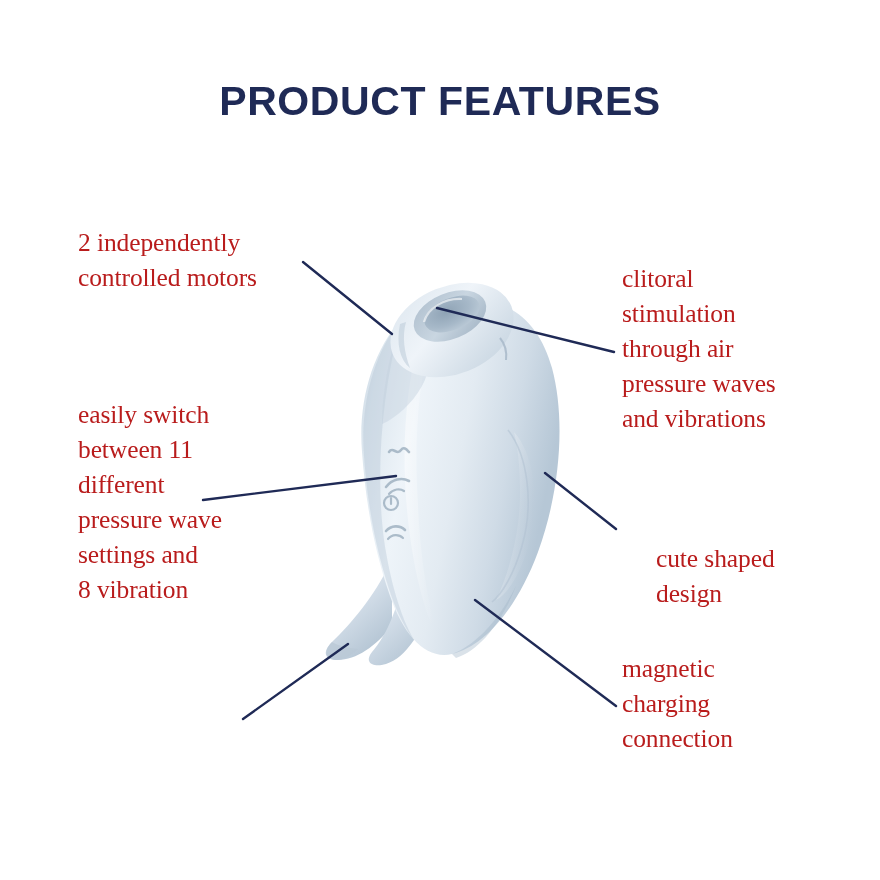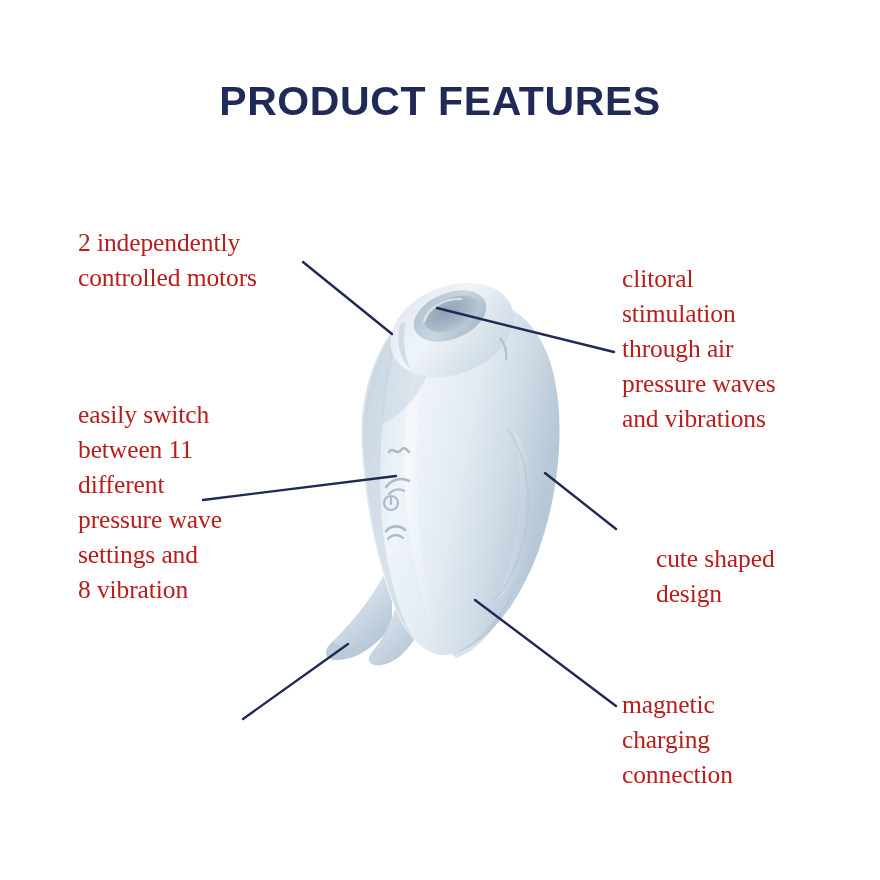--- a/index.html
+++ b/index.html
@@ -41,21 +41,21 @@
     white-space: pre;
   }
   .label.right {
     text-align: left;
   }
   #lbl-motors   { left: 78px;  top: 226px; }
   #lbl-switch   { left: 78px;  top: 398px; }
   #lbl-silicone { left: 78px;  top: 681px; }
   #lbl-clitoral { left: 622px; top: 262px; }
   #lbl-cute     { left: 656px; top: 506px; margin-top: 36px; }
-  #lbl-magnetic { left: 622px; top: 688px; }
+  #lbl-magnetic { left: 622px; top: 652px; }
 
   #art {
     position: absolute;
     left: 0;
     top: 0;
     width: 880px;
     height: 880px;
     pointer-events: none;
   }
   #leaders {

